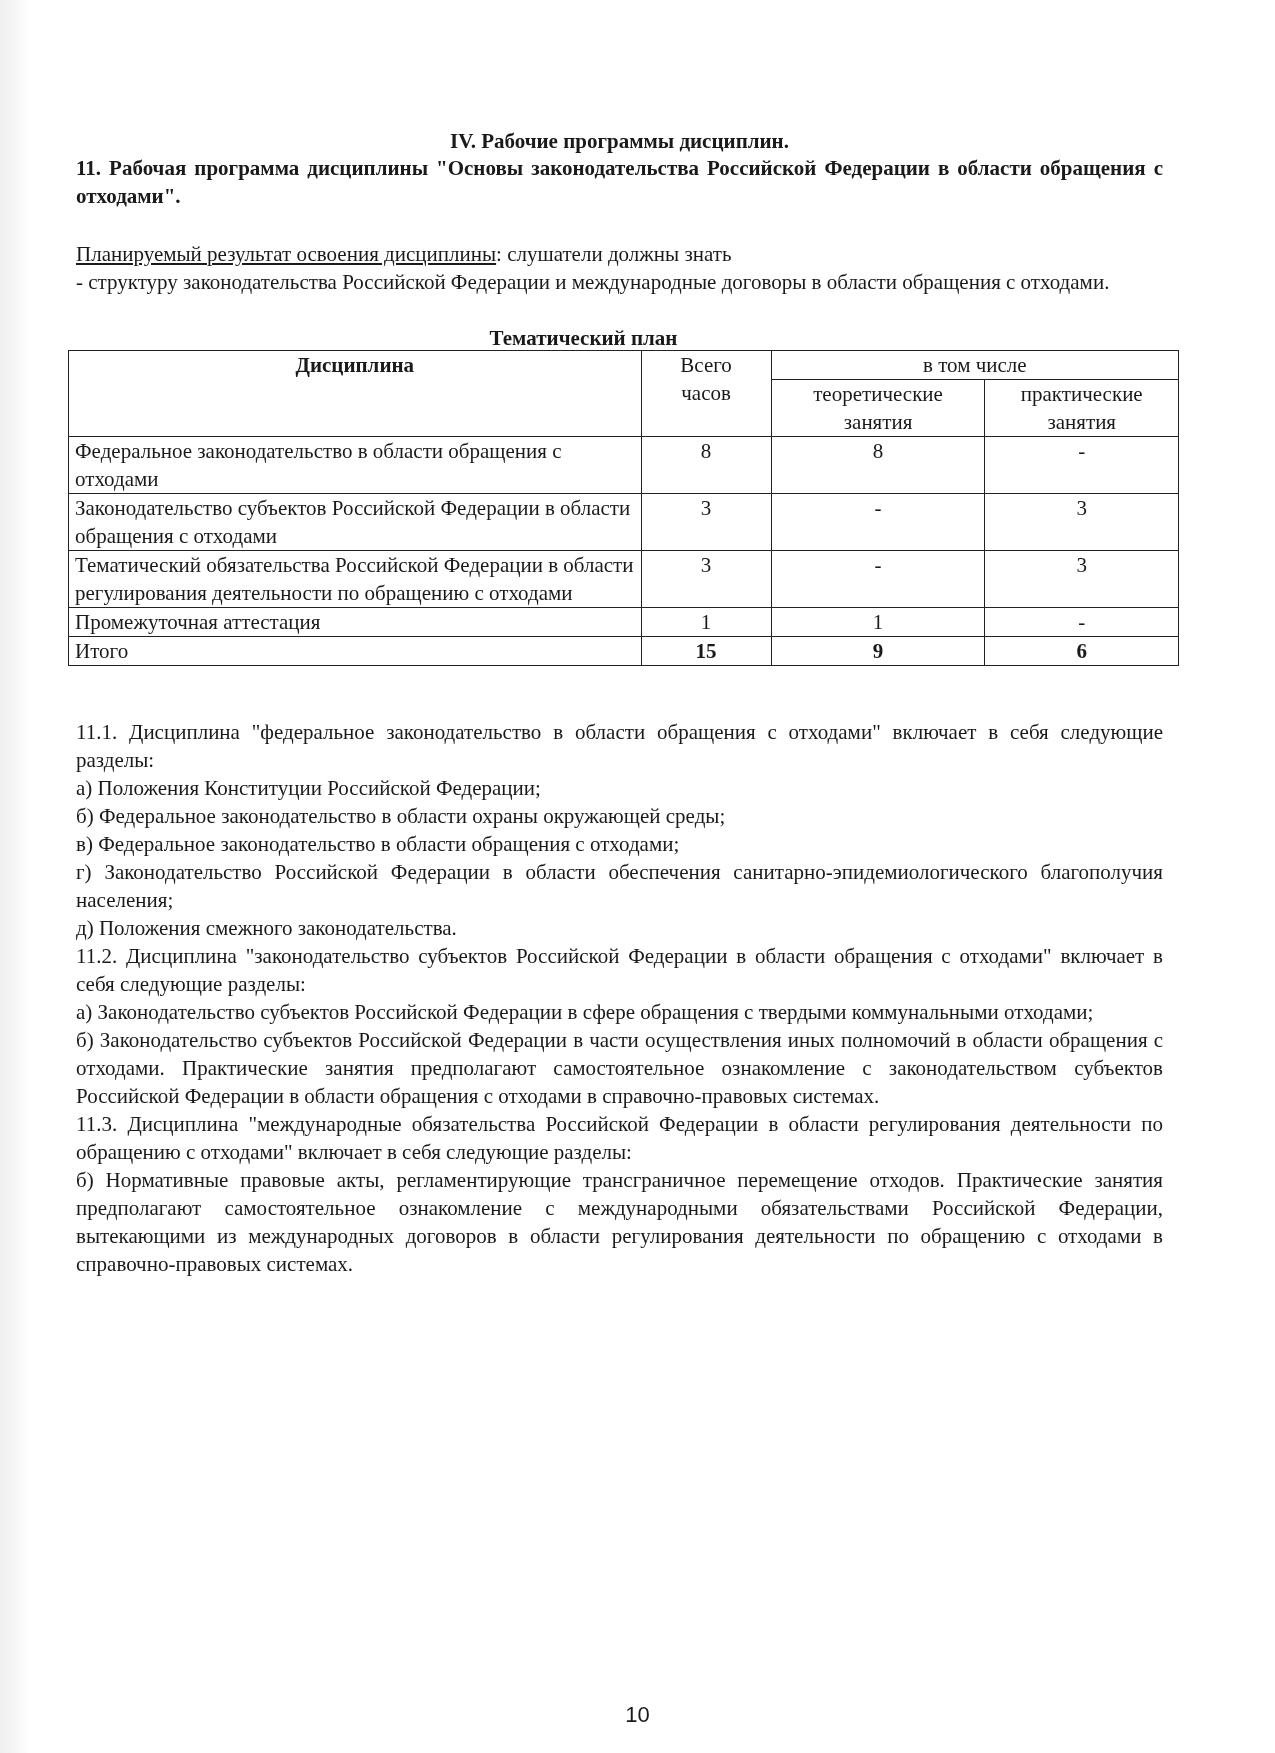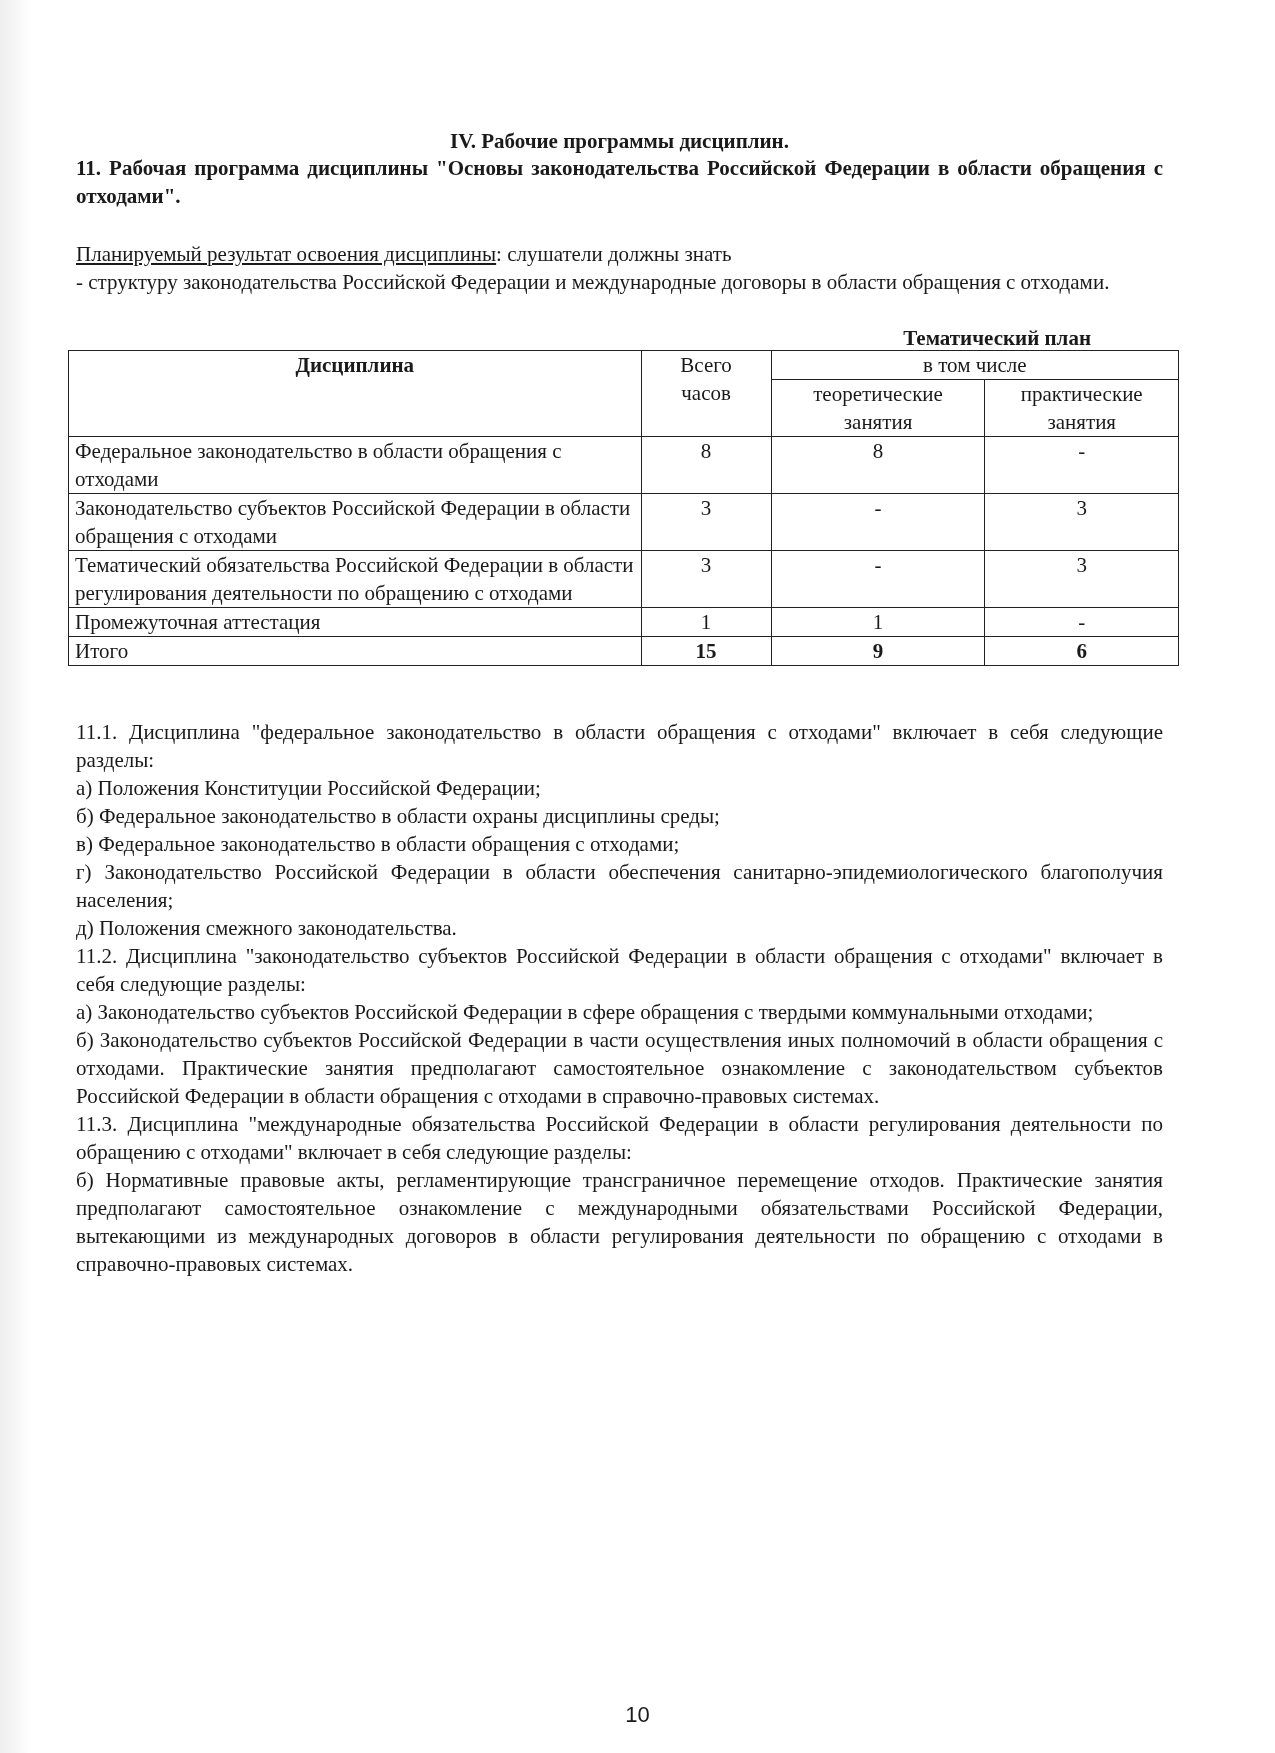--- a/index.html
+++ b/index.html
@@ -21,21 +21,21 @@
     text-align: justify; text-align-last: left;
   }
   .para {
     font-size: 21px; line-height: 28px; margin: 0; text-align: justify;
   }
   .underlined { text-decoration: underline; }
   .gap-30 { height: 30px; }
   .gap-52 { height: 52px; }
 
   .table-title {
-    text-align: right; font-weight: bold; font-size: 21px; line-height: 24px; margin: 0 0 0 0;
+    text-align: center; font-weight: bold; font-size: 21px; line-height: 24px; margin: 0 0 0 0;
     width: 1015px;
   }
   table.plan {
     border-collapse: collapse; width: 1111px; margin-left: -8px; font-size: 21px; line-height: 28px;
   }
   table.plan th, table.plan td {
     border: 1.5px solid #222; padding: 0 6px; vertical-align: top;
   }
   table.plan th { font-weight: normal; text-align: center; }
   table.plan th.bold { font-weight: bold; }
@@ -113,21 +113,21 @@
       <td class="num bold">6</td>
     </tr>
   </tbody>
     </table>
 
   <div class="gap-52"></div>
 
   <div>
     <p class="para">11.1. Дисциплина "федеральное законодательство в области обращения с отходами" включает в себя следующие разделы:</p>
     <p class="para">а) Положения Конституции Российской Федерации;</p>
-    <p class="para">б) Федеральное законодательство в области охраны дисциплины среды;</p>
+    <p class="para">б) Федеральное законодательство в области охраны окружающей среды;</p>
     <p class="para">в) Федеральное законодательство в области обращения с отходами;</p>
     <p class="para">г) Законодательство Российской Федерации в области обеспечения санитарно-эпидемиологического благополучия населения;</p>
     <p class="para">д) Положения смежного законодательства.</p>
   </div>
 
   <div>
     <p class="para">11.2. Дисциплина "законодательство субъектов Российской Федерации в области обращения с отходами" включает в себя следующие разделы:</p>
     <p class="para"> а) Законодательство субъектов Российской Федерации в сфере обращения с твердыми коммунальными отходами;</p>
     <p class="para">б) Законодательство субъектов Российской Федерации в части осуществления иных полномочий в области обращения с отходами. Практические занятия предполагают самостоятельное ознакомление с законодательством субъектов Российской Федерации в области обращения с отходами в справочно-правовых системах.</p>
   </div>

